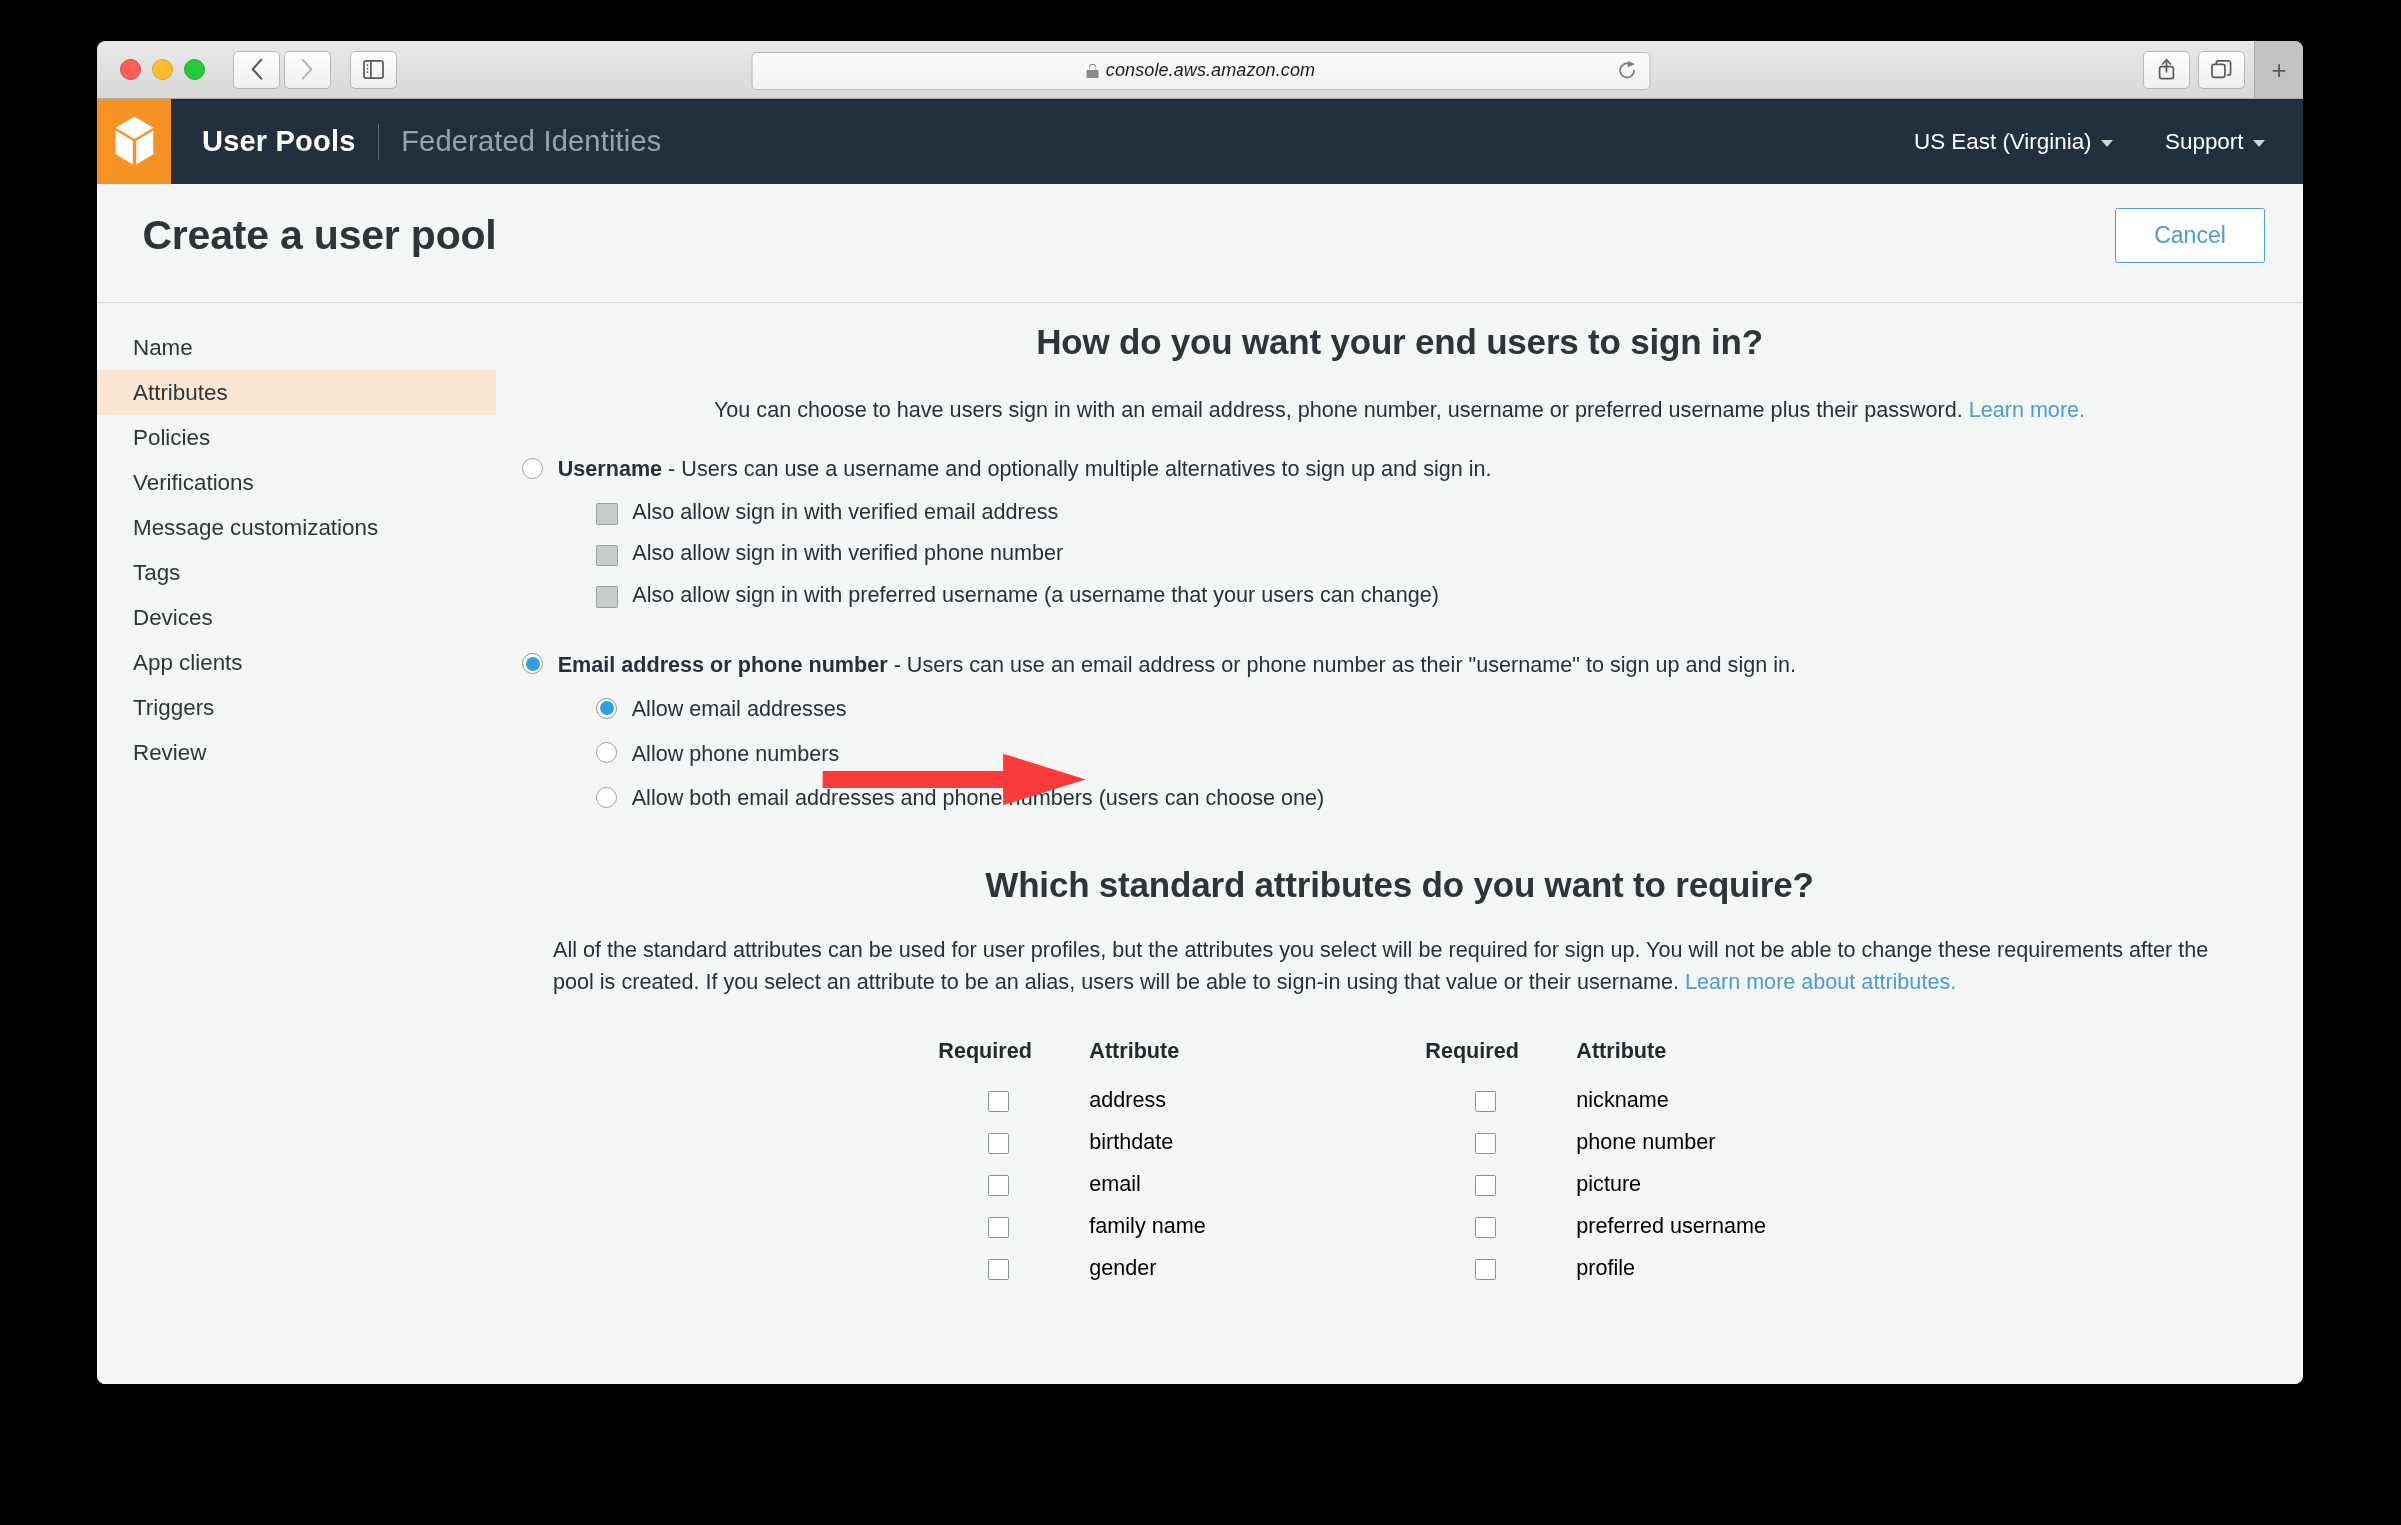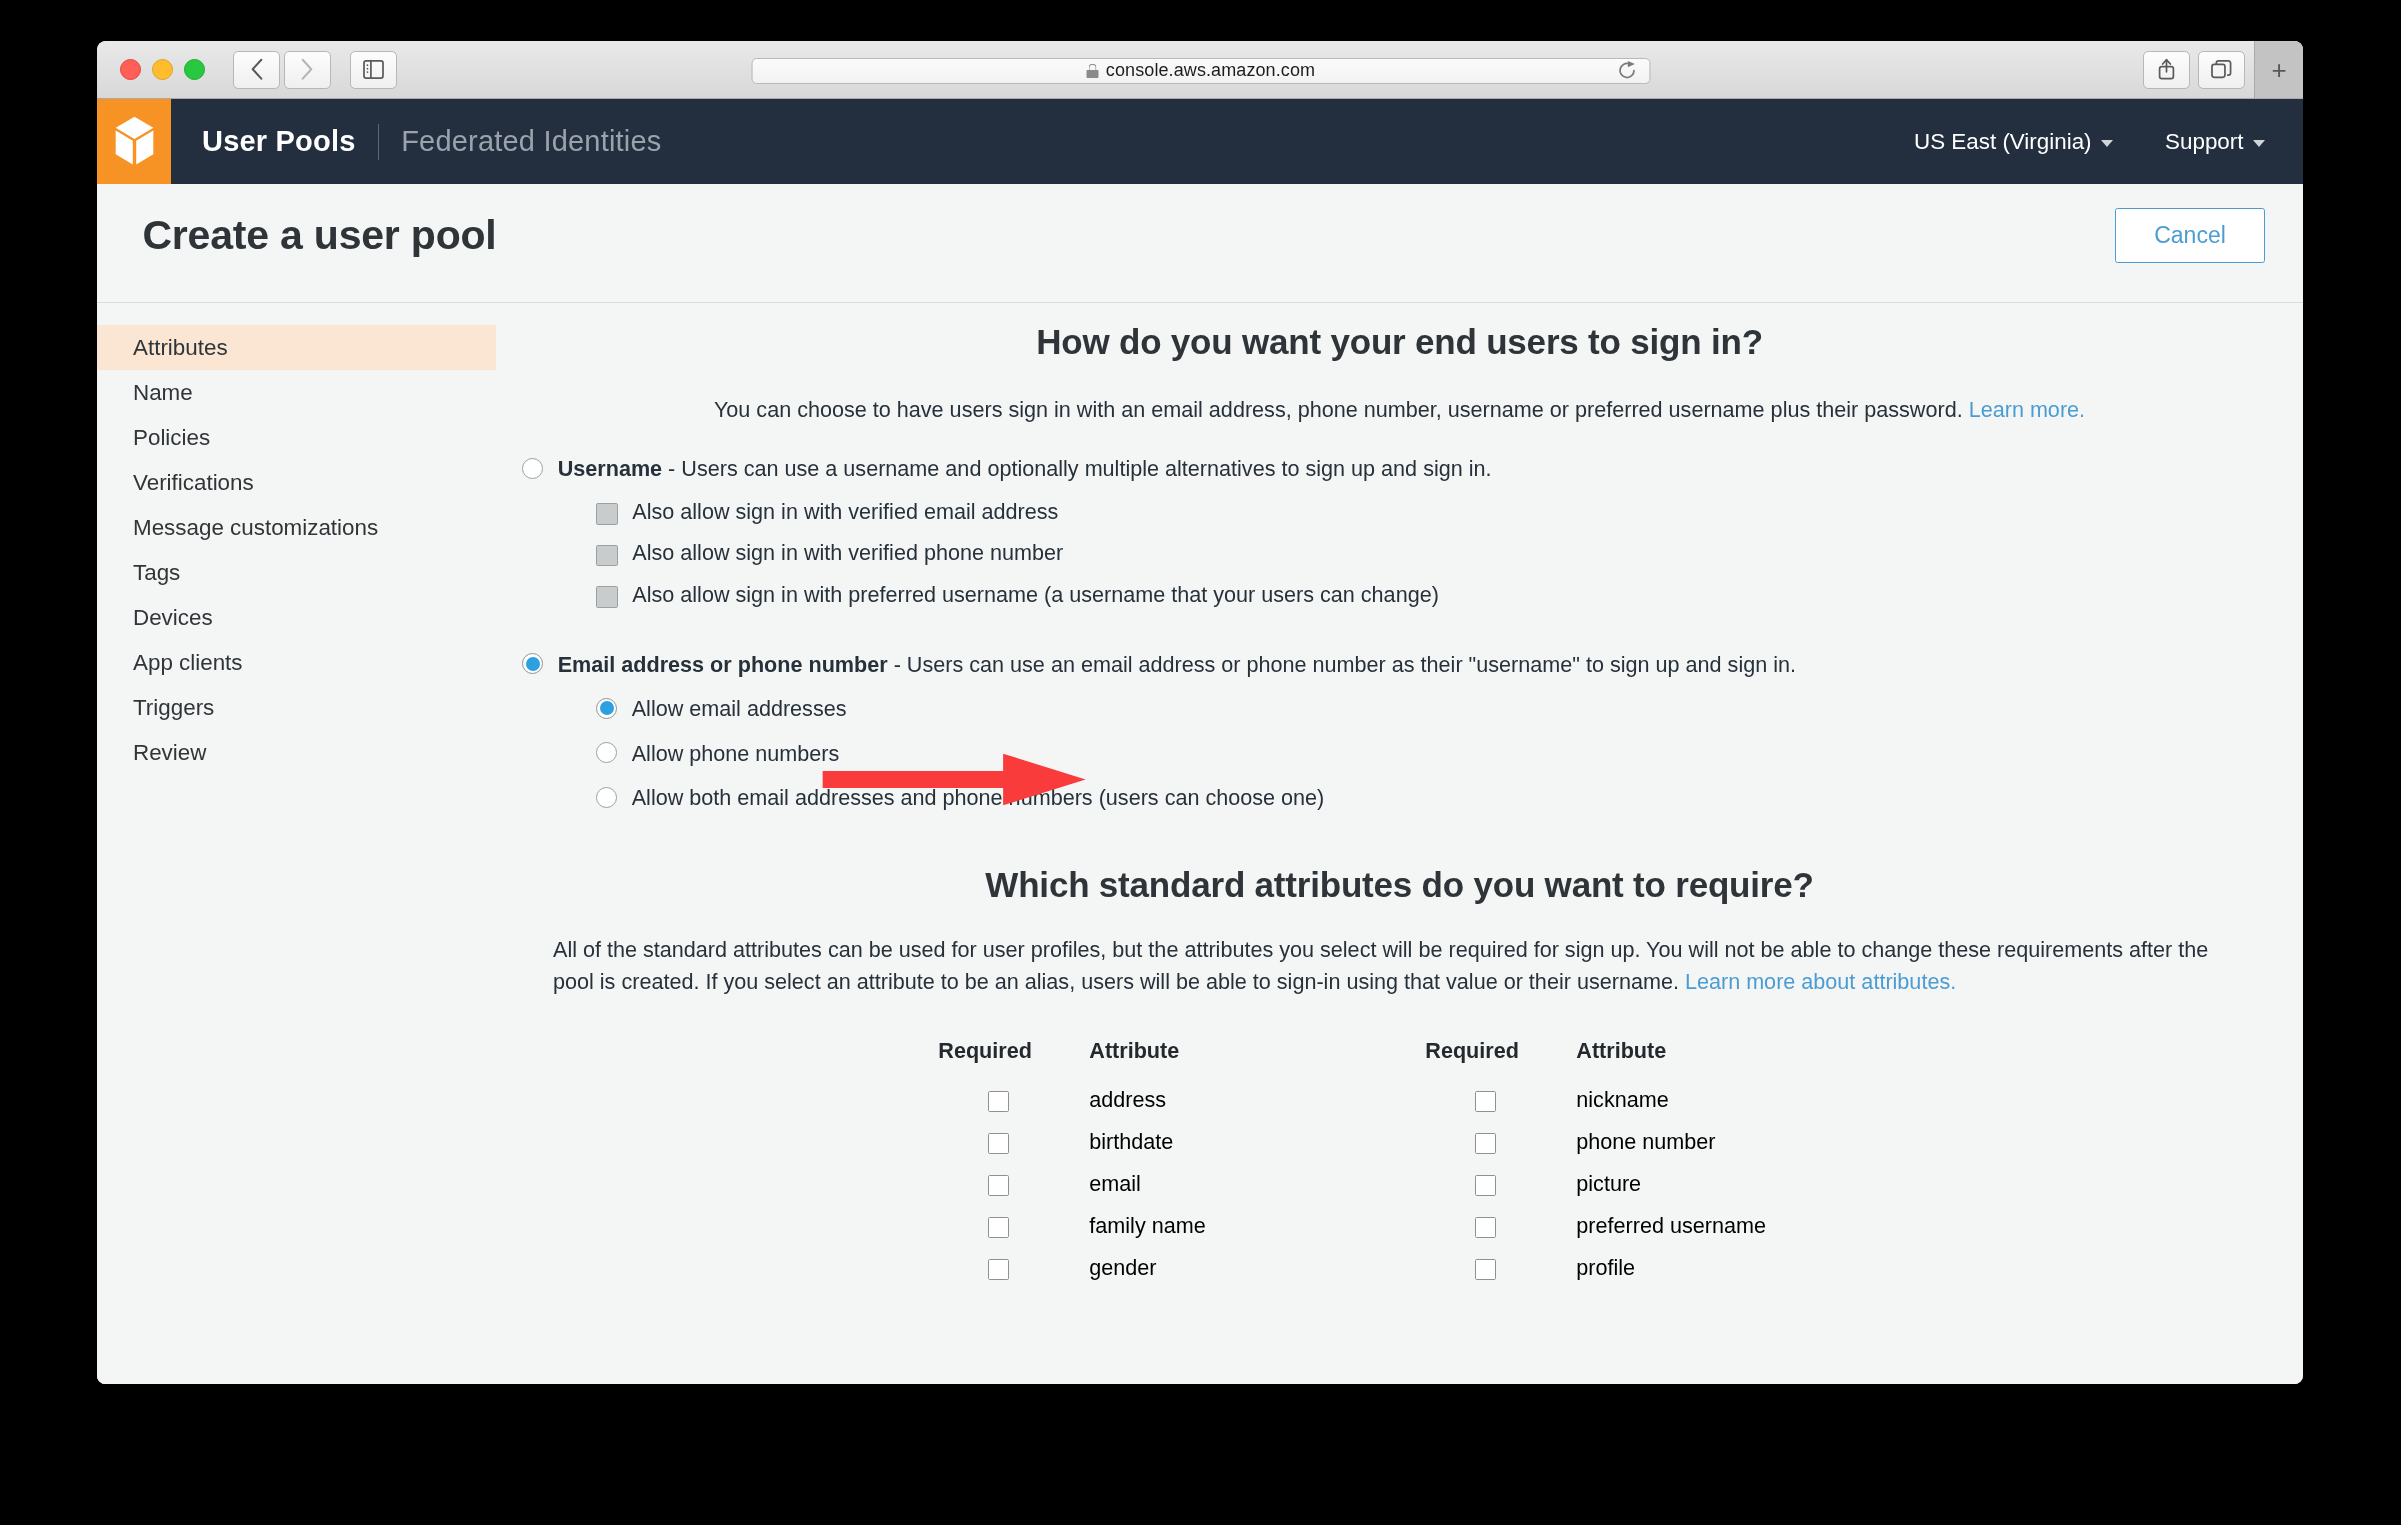--- a/index.html
+++ b/index.html
@@ -76,21 +76,22 @@
     color: #5a5a5a;
   }
   .chrome-btn.disabled { color: #b5b5b5; }
   .chrome-btn.sidebar-btn { margin-left: 15.5px; }
 
   .url-wrap {
     position: absolute;
     left: 50%;
     transform: translateX(-50%);
     width: 897px;
-    height: 24px;
+    height: 36px;
+    font-style: italic;
   }
   .url-field {
     width: 100%;
     height: 100%;
     background: linear-gradient(to bottom,#fbfbfb,#f2f2f2);
     border: 0.9px solid #b9b9b9;
     border-radius: 5.2px;
     display: flex;
     align-items: center;
     justify-content: center;
@@ -522,22 +523,22 @@
       </div>
 
       <div class="title-row">
         <h1 class="page-title">Create a user pool</h1>
         <div class="cancel-btn">Cancel</div>
       </div>
 
       <div class="body-row">
 
         <nav class="sidebar">
+          <div class="side-item">Name</div>
           <div class="side-item active">Attributes</div>
-          <div class="side-item">Name</div>
           <div class="side-item">Policies</div>
           <div class="side-item">Verifications</div>
           <div class="side-item">Message customizations</div>
           <div class="side-item">Tags</div>
           <div class="side-item">Devices</div>
           <div class="side-item">App clients</div>
           <div class="side-item">Triggers</div>
           <div class="side-item">Review</div>
         </nav>
 

